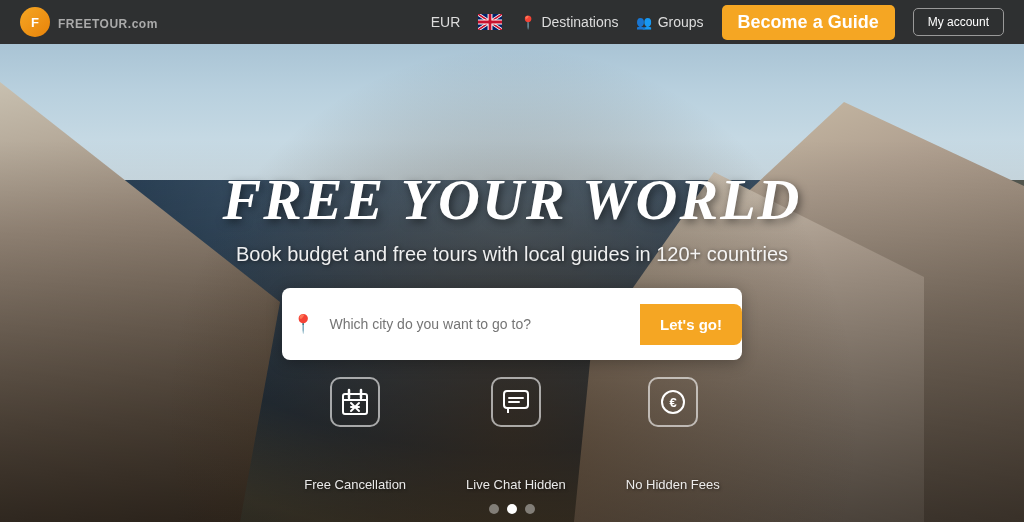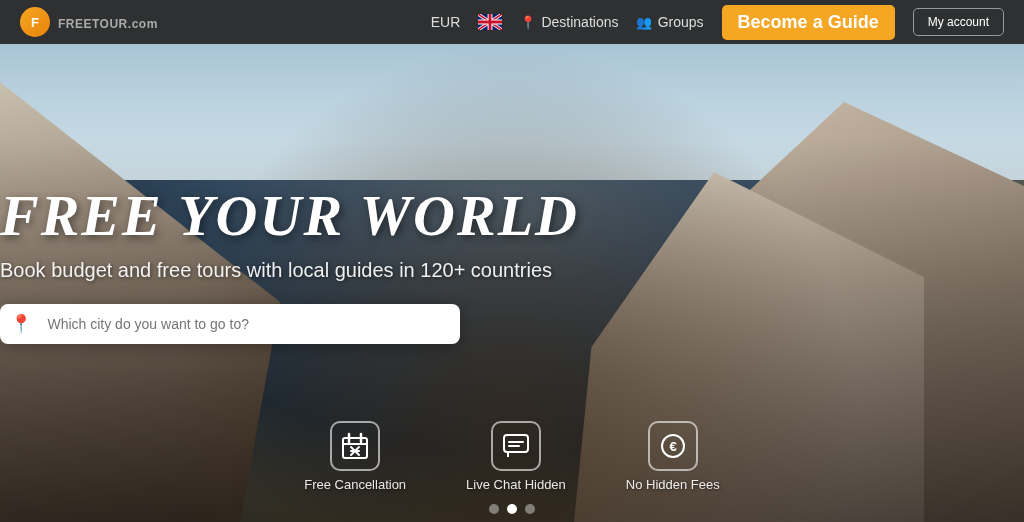--- a/index.html
+++ b/index.html
@@ -68,21 +68,21 @@
 
     
     .sky {
       position: absolute; top: 0; left: 0; right: 0; height: 180px;
       background: linear-gradient(180deg, #9bb8cc 0%, #b8d0de 50%, #d0e0e8 100%);
     }
 
     
     .hero-content {
       position: absolute; top: 44px; left: 0; right: 0; bottom: 0;
-      display: flex; flex-direction: column; align-items: flex-start;
+      display: flex; flex-direction: column; align-items: center;
       justify-content: center; padding-bottom: 40px;
     }
     .hero-title {
       font-size: 58px; font-weight: 900; color: white;
       text-shadow: 2px 3px 8px rgba(0,0,0,0.5);
       font-style: italic; letter-spacing: 2px;
       font-family: Georgia, 'Times New Roman', serif;
       margin-bottom: 10px; text-transform: uppercase;
     }
     .hero-subtitle {
@@ -91,21 +91,21 @@
       margin-bottom: 22px; font-weight: 400;
     }
     .search-bar {
       display: flex; align-items: center;
       background: white; border-radius: 8px;
       width: 460px; overflow: hidden; box-shadow: 0 3px 15px rgba(0,0,0,0.3);
     }
     .search-bar-pin { color: #f5a623; padding: 0 10px; font-size: 18px; }
     .search-input {
       flex: 1; border: none; outline: none;
-      padding: 12px 5px; font-size: 14px; color: #555;
+      padding: 28px 5px; font-size: 14px; color: #555;
       background: transparent;
     }
     .search-btn {
       background: #f5a623; color: white; border: none;
       padding: 12px 20px; font-size: 15px; font-weight: 700;
       cursor: pointer; border-radius: 0 8px 8px 0;
       white-space: nowrap;
     }
 
     
@@ -122,20 +122,21 @@
       width: 50px; height: 50px;
       border: 2px solid rgba(255,255,255,0.6);
       border-radius: 10px;
       display: flex; align-items: center; justify-content: center;
       font-size: 24px;
     }
     .feature-label {
       font-size: 13px; color: rgba(255,255,255,0.9);
       text-shadow: 1px 1px 3px rgba(0,0,0,0.5);
       font-weight: 500;
+      margin-top: 44px;
     }
 
     
     .dots {
       position: absolute; bottom: 8px; left: 50%; transform: translateX(-50%);
       display: flex; gap: 8px;
     }
     .dot {
       width: 10px; height: 10px; border-radius: 50%;
       background: rgba(255,255,255,0.4); cursor: pointer;
@@ -194,20 +195,21 @@
     <button class="btn-account">My account</button>
   </div>
 </nav>
 
 <div class="hero-content">
   <h1 class="hero-title">FREE YOUR WORLD</h1>
   <p class="hero-subtitle">Book budget and free tours with local guides in 120+ countries</p>
   <div class="search-bar">
     <span class="search-bar-pin">📍</span>
     <input class="search-input" type="text" placeholder="Which city do you want to go to?" style="">
+    <button class="search-btn">Let's go!</button>
   </div>
 </div>
 
 <div class="features">
   <div class="feature-item">
     <div class="feature-icon">
       <svg width="28" height="28" viewBox="0 0 28 28" fill="none">
         <rect x="2" y="6" width="24" height="20" rx="2" stroke="white" stroke-width="2"></rect>
         <line x1="2" y1="12" x2="26" y2="12" stroke="white" stroke-width="2"></line>
         <line x1="8" y1="2" x2="8" y2="10" stroke="white" stroke-width="2.5" stroke-linecap="round"></line>

